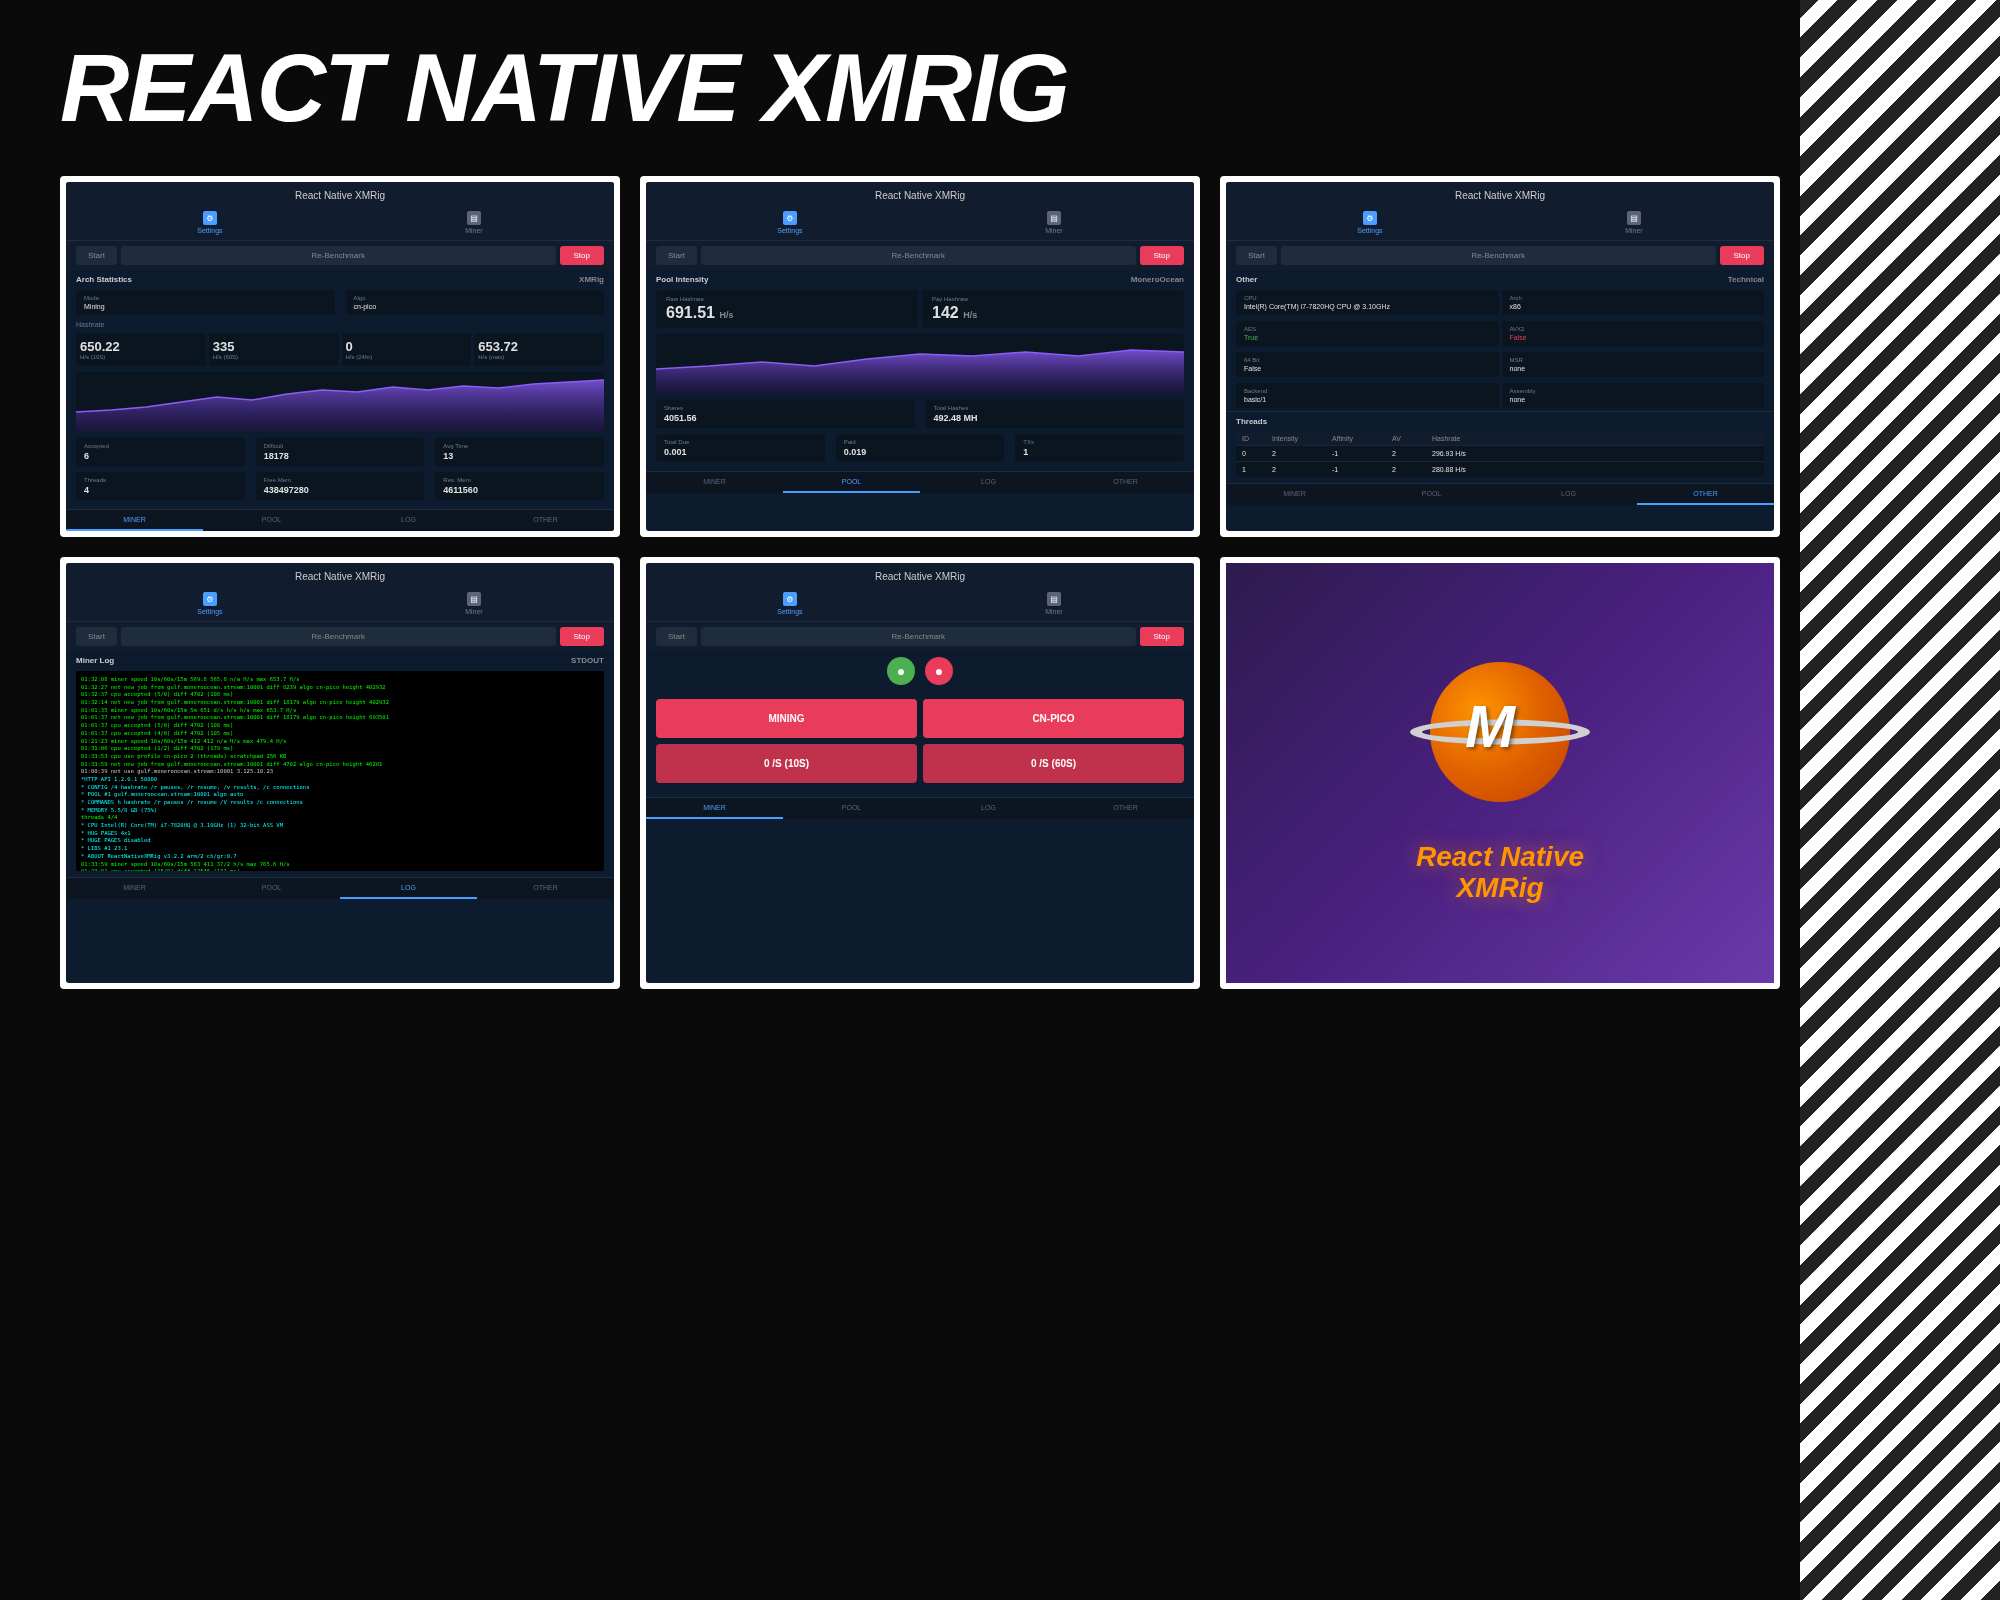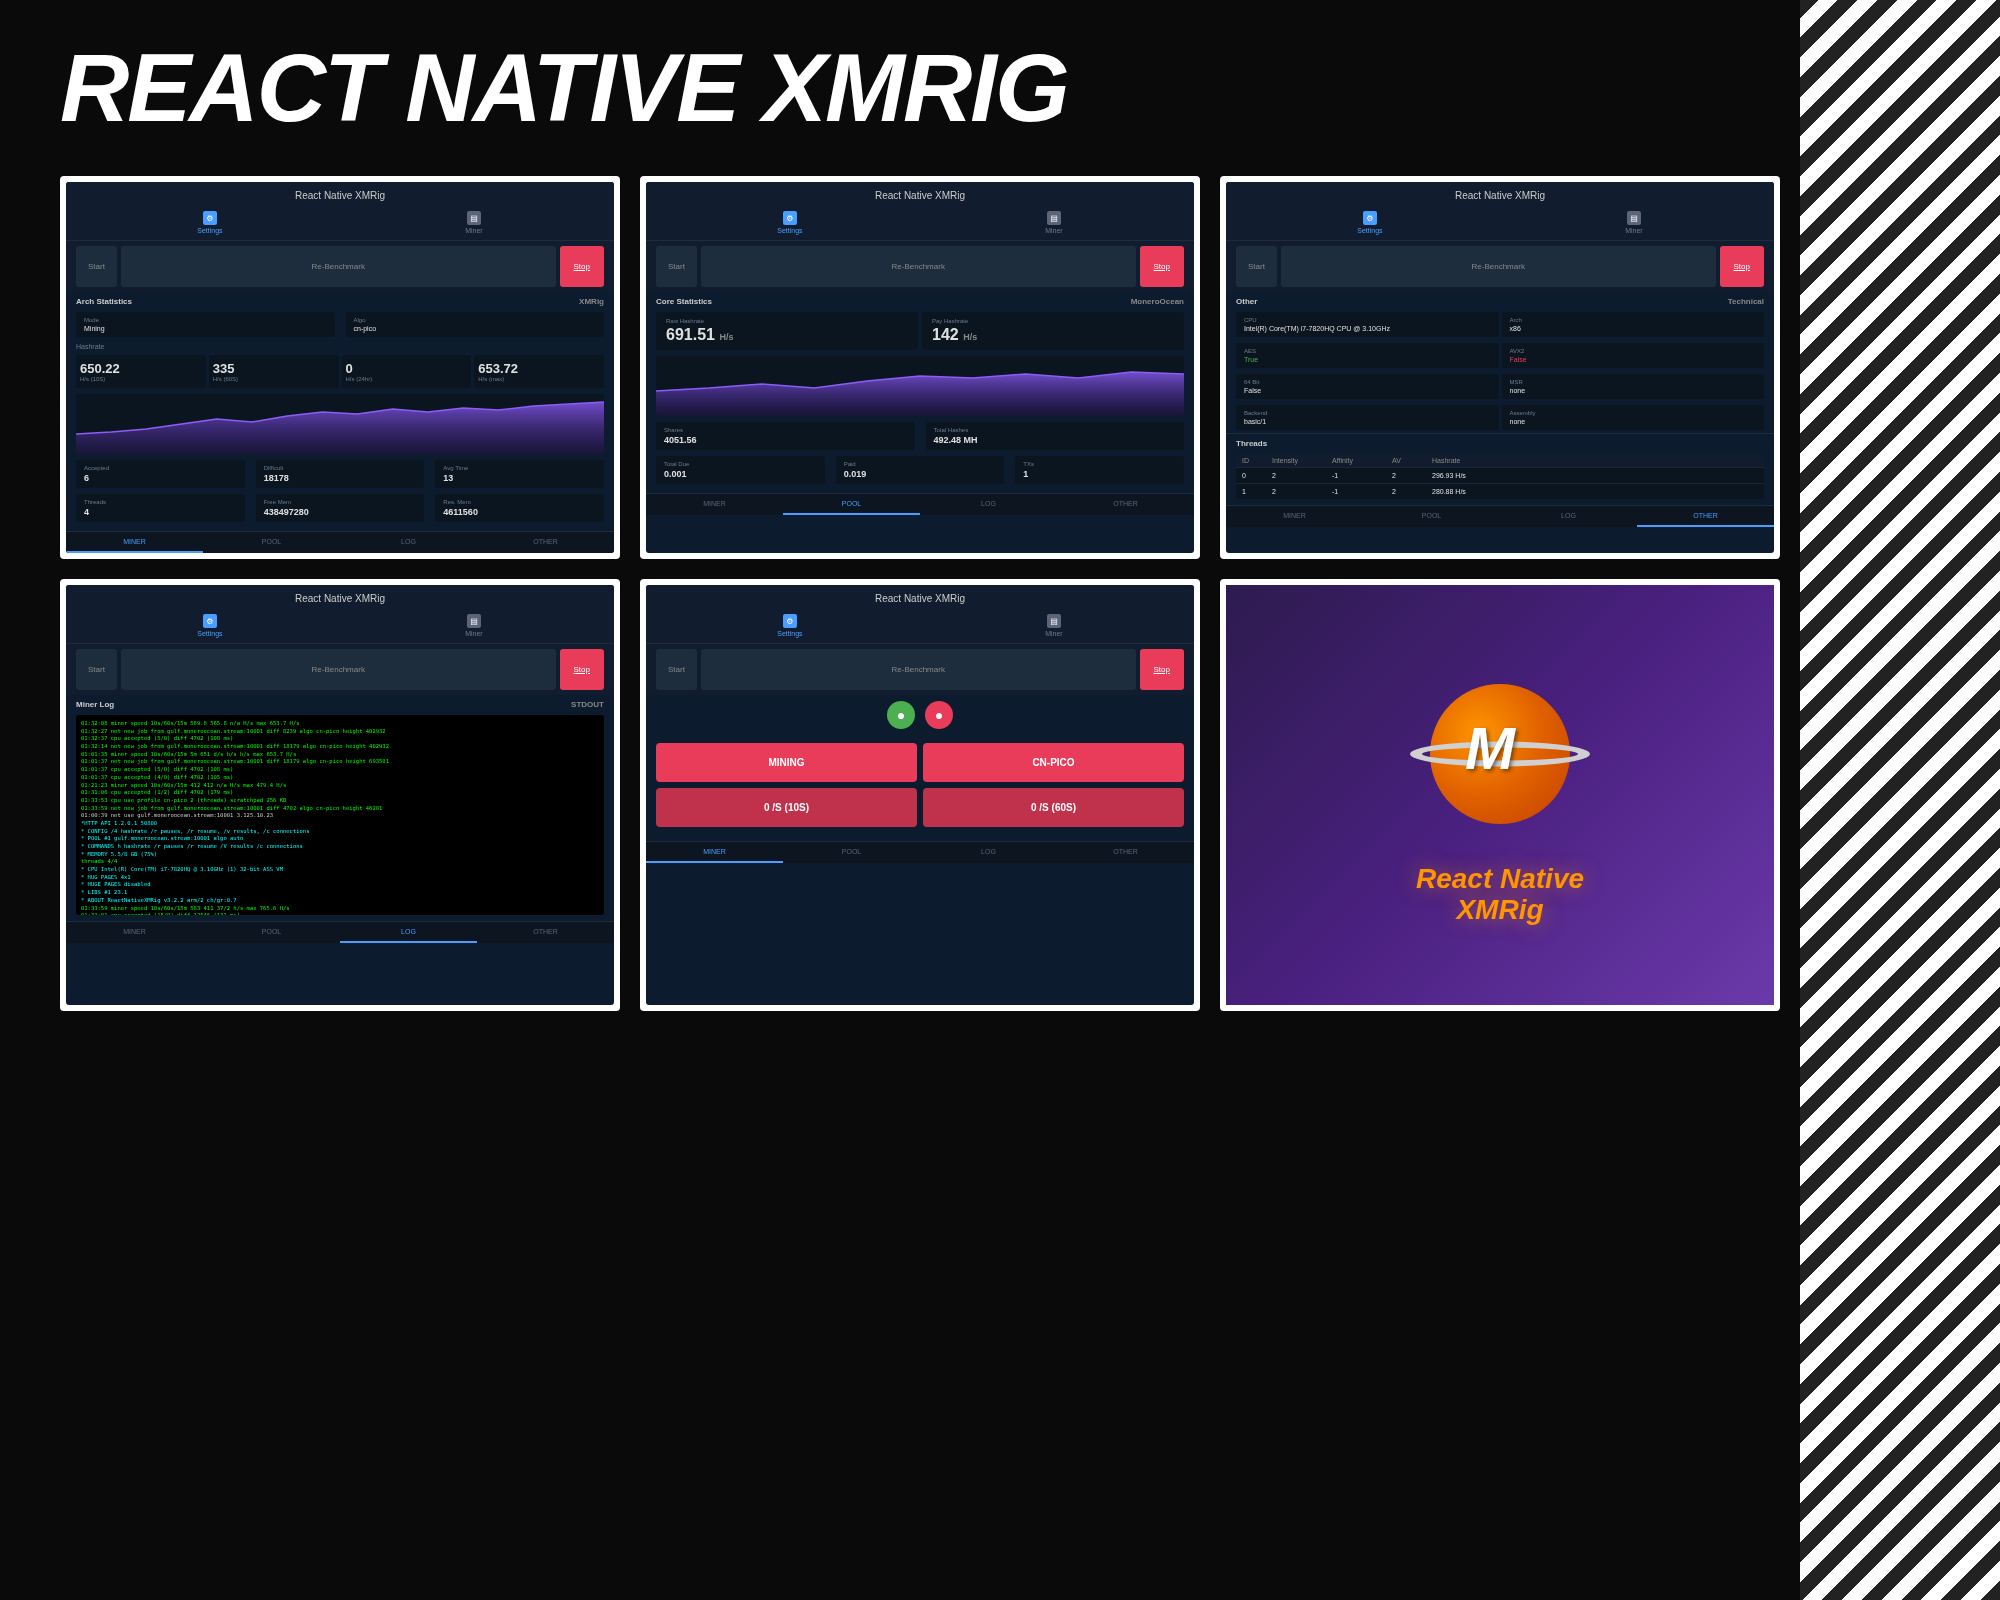--- a/index.html
+++ b/index.html
@@ -125,25 +125,24 @@
       padding: 4px 14px;
       font-size: 8px;
       border-radius: 3px;
       cursor: pointer;
       flex: 1;
     }
     .btn-stop {
       background: #e83c5a;
       color: #fff;
       border: none;
-      padding: 16px 14px;
+      padding: 5px 14px;
       font-size: 8px;
       border-radius: 3px;
       cursor: pointer;
-      text-decoration: underline;
     }
 
     
     .section-label {
       color: #ccc;
       font-size: 8px;
       font-weight: bold;
       padding: 5px 10px 3px 10px;
     }
 
@@ -575,21 +574,21 @@
           <div class="tab-icon tab-icon-monitor">▤</div>
           <span class="tab-label">Miner</span>
         </div>
       </div>
       <div class="btn-bar">
         <button class="btn-start">Start</button>
         <button class="btn-benchmark">Re-Benchmark</button>
         <button class="btn-stop">Stop</button>
       </div>
       <div class="section-label">
-        <span>Core Statistics</span>
+        <span>Pool Intensity</span>
         <span style="float:right;color:#888;">MoneroOcean</span>
       </div>
       <div class="pool-header-row">
         <div class="pool-stat-big">
           <div class="stat-label">Raw Hashrate</div>
           <div class="pool-big-value"><span>691.51</span> <span style="font-size:9px;color:#888;">H/s</span></div>
         </div>
         <div class="pool-stat-big">
           <div class="stat-label">Pay Hashrate</div>
           <div class="pool-big-value"><span>142</span> <span style="font-size:9px;color:#888;">H/s</span></div>

